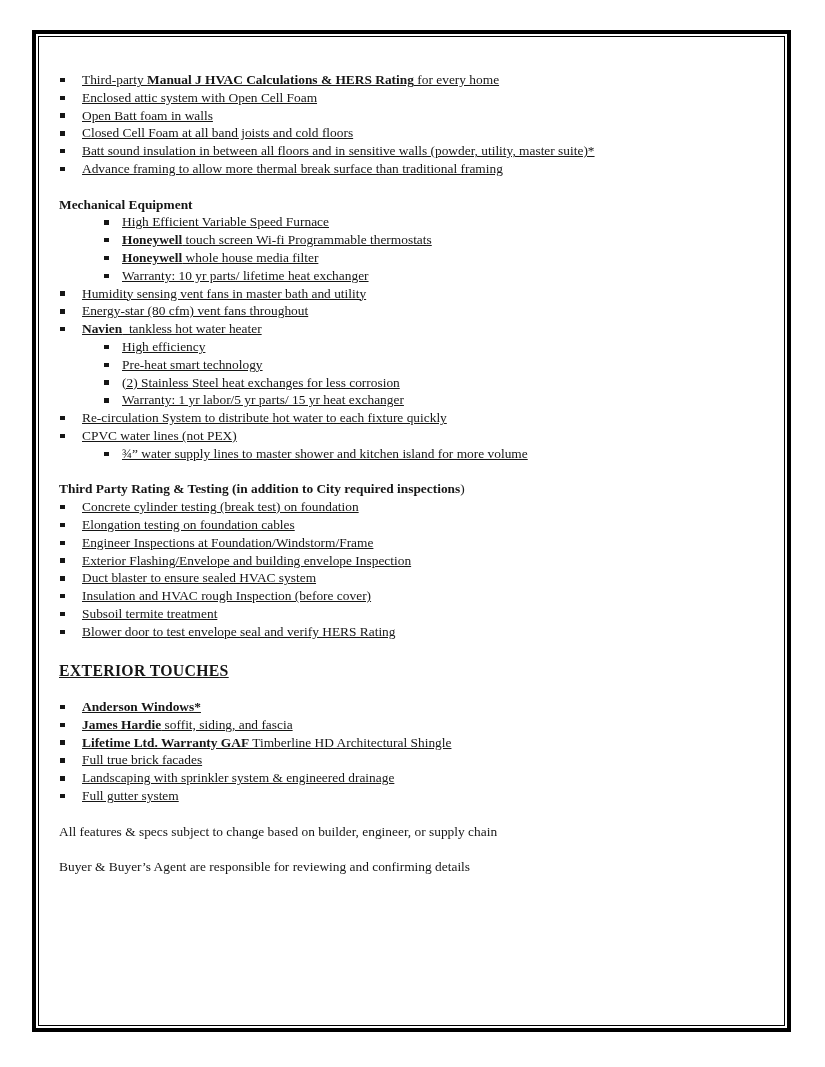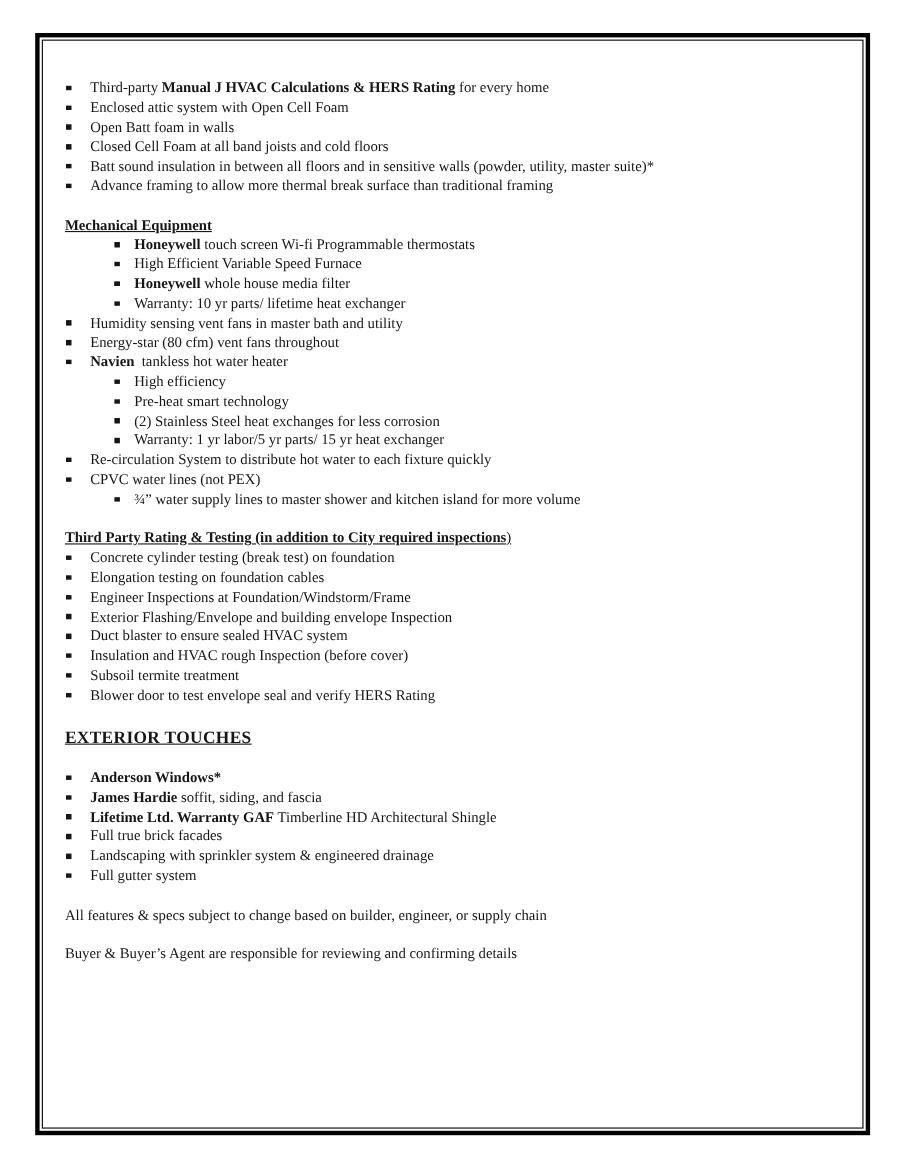--- a/index.html
+++ b/index.html
@@ -25,30 +25,30 @@
   }
   .doc-content {
     position:absolute;
     inset:0;
     padding:34px 16px 0 20px;
     font-size:13.4px;
     line-height:17.8px;
   }
   .seg { white-space:pre-wrap; }
   .seg.b { font-weight:bold; }
-  .li { position:relative; padding-left:23px; }
+  .li { position:relative; padding-left:23px;text-decoration:underline; }
   .li .bullet {
     position:absolute;
     left:1px; top:6.8px;
     width:4.5px; height:4.5px;
     background:var(--text-color, #161616);
   }
   .li.l2 { padding-left:63px; }
   .li.l2 .bullet { left:45px; }
-  .heading .hwrap { text-decoration:underline; }
+  .heading .hwrap { }
   .heading-large {
     font-size:15.8px;
     line-height:22px;
     letter-spacing:0.3px;
   }
   .heading-large .hwrap { text-decoration:underline; }
   .para { }
   .spacer { }
 </style>
 </head>
@@ -58,22 +58,22 @@
   <div class="frame-inner">
     <div class="doc-content">
         <div class="li l1"><span class="bullet"></span><span class="seg">Third-party </span><span class="seg b">Manual J HVAC Calculations &amp; HERS Rating</span><span class="seg"> for every home</span></div>
         <div class="li l1"><span class="bullet"></span><span class="seg">Enclosed attic system with Open Cell Foam</span></div>
         <div class="li l1"><span class="bullet"></span><span class="seg">Open Batt foam in walls</span></div>
         <div class="li l1"><span class="bullet"></span><span class="seg">Closed Cell Foam at all band joists and cold floors</span></div>
         <div class="li l1"><span class="bullet"></span><span class="seg">Batt sound insulation in between all floors and in sensitive walls (powder, utility, master suite)*</span></div>
         <div class="li l1"><span class="bullet"></span><span class="seg">Advance framing to allow more thermal break surface than traditional framing</span></div>
         <div class="spacer" style="height: 17.8px;"></div>
         <div class="heading"><span class="hwrap"><span class="seg b">Mechanical Equipment</span></span></div>
+        <div class="li l2"><span class="bullet"></span><span class="seg">High Efficient Variable Speed Furnace</span></div>
         <div class="li l2"><span class="bullet"></span><span class="seg b">Honeywell</span><span class="seg"> touch screen Wi-fi Programmable thermostats</span></div>
-        <div class="li l2"><span class="bullet"></span><span class="seg">High Efficient Variable Speed Furnace</span></div>
         <div class="li l2"><span class="bullet"></span></div>
         <div class="li l2"><span class="bullet"></span><span class="seg b">Honeywell</span><span class="seg"> whole house media filter</span></div>
         <div class="li l2"><span class="bullet"></span><span class="seg">Warranty: 10 yr parts/ lifetime heat exchanger</span></div>
         <div class="li l1"><span class="bullet"></span><span class="seg">Humidity sensing vent fans in master bath and utility</span></div>
         <div class="li l1"><span class="bullet"></span><span class="seg">Energy-star (80 cfm) vent fans throughout</span></div>
         <div class="li l1"><span class="bullet"></span><span class="seg b">Navien</span><span class="seg">  tankless hot water heater</span></div>
         <div class="li l2"><span class="bullet"></span><span class="seg">High efficiency</span></div>
         <div class="li l2"><span class="bullet"></span><span class="seg">Pre-heat smart technology</span></div>
         <div class="li l2"><span class="bullet"></span><span class="seg">(2) Stainless Steel heat exchanges for less corrosion</span></div>
         <div class="li l2"><span class="bullet"></span><span class="seg">Warranty: 1 yr labor/5 yr parts/ 15 yr heat exchanger</span></div>

